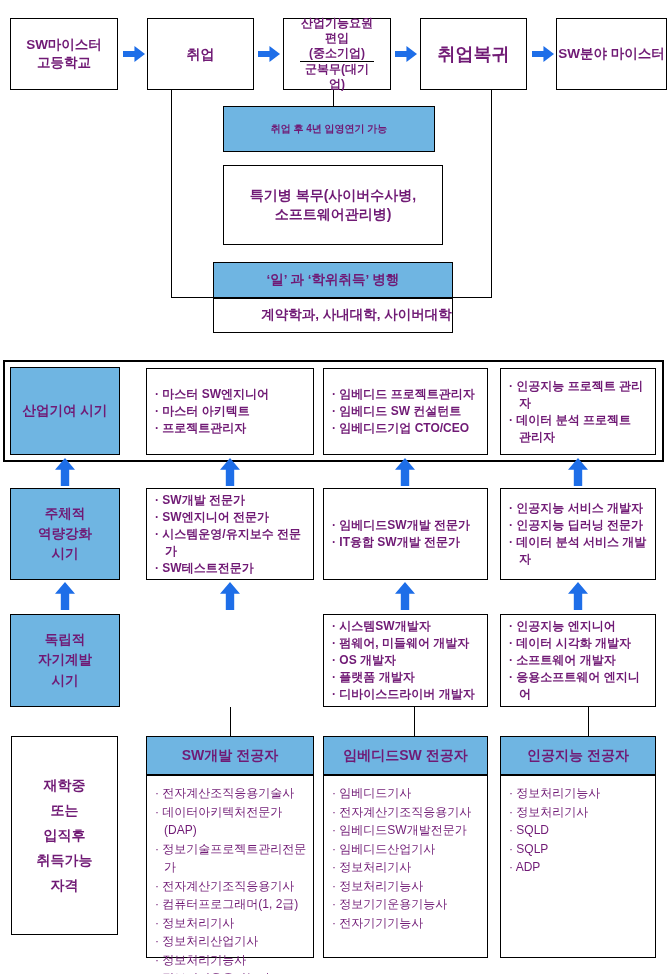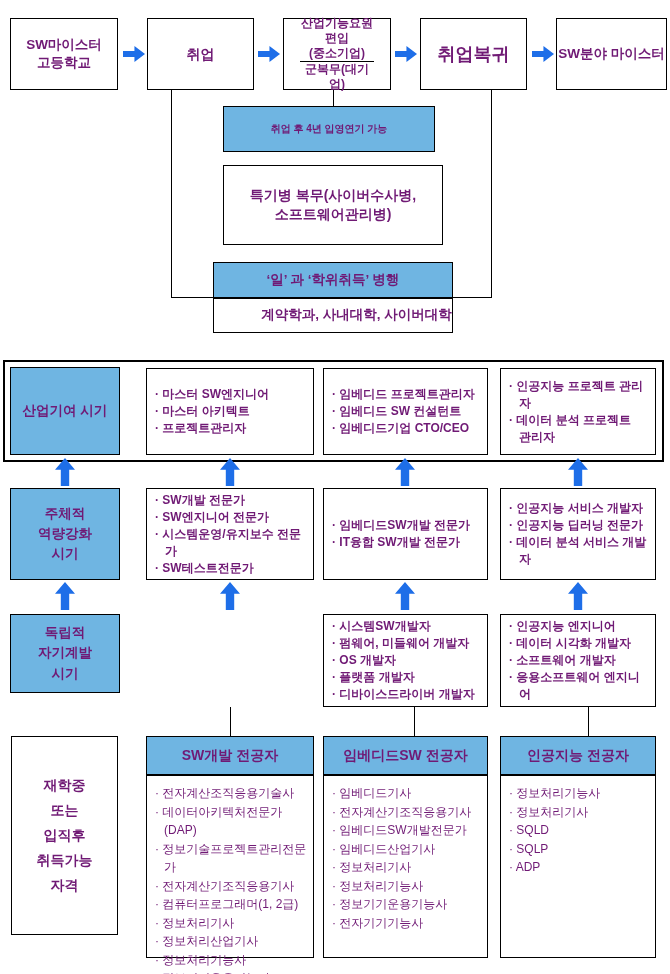--- a/index.html
+++ b/index.html
@@ -40,21 +40,21 @@
   
   .mb1{left:223px;top:106px;width:212px;height:46px;font-size:10px;}
   .mb2{left:223px;top:165px;width:220px;height:80px;font-size:14px;text-align:center;}
   .mb3{left:213px;top:262px;width:240px;height:36px;font-size:13.5px;}
   .mb4{left:213px;top:298px;width:240px;height:35px;font-size:13.5px;padding-left:47px;}
   
   .outer-rect{position:absolute;left:3px;top:360px;width:661px;height:102px;border:2.2px solid #000;box-sizing:border-box;background:transparent;}
   .stage{left:10px;width:110px;font-size:13.5px;line-height:1.5;}
   .stage.r1{top:367px;height:88px;}
   .stage.r2{top:488px;height:92px;}
-  .stage.r3{top:614px;height:79px;}
+  .stage.r3{top:614px;height:93px;}
   .list{flex-direction:column;align-items:stretch;justify-content:center;text-align:left;
         padding:4px 5px 4px 8px;font-size:12px;font-weight:700;}
   .list .li{padding-left:10px;text-indent:-10px;white-space:pre-line;line-height:17px;}
   .c1{left:146px;width:168px;} .c2{left:323px;width:165px;} .c3{left:500px;width:156px;}
   .r1.list{top:368px;height:87px;}
   .r2.list{top:488px;height:92px;}
   .r3.list{top:614px;height:93px;}
   .uarrow{
     position:absolute;width:20px;height:28px;background:var(--arrow-blue,#1E6EE8);
     clip-path:polygon(50% 0,100% 42%,71% 42%,71% 100%,29% 100%,29% 42%,0 42%);

